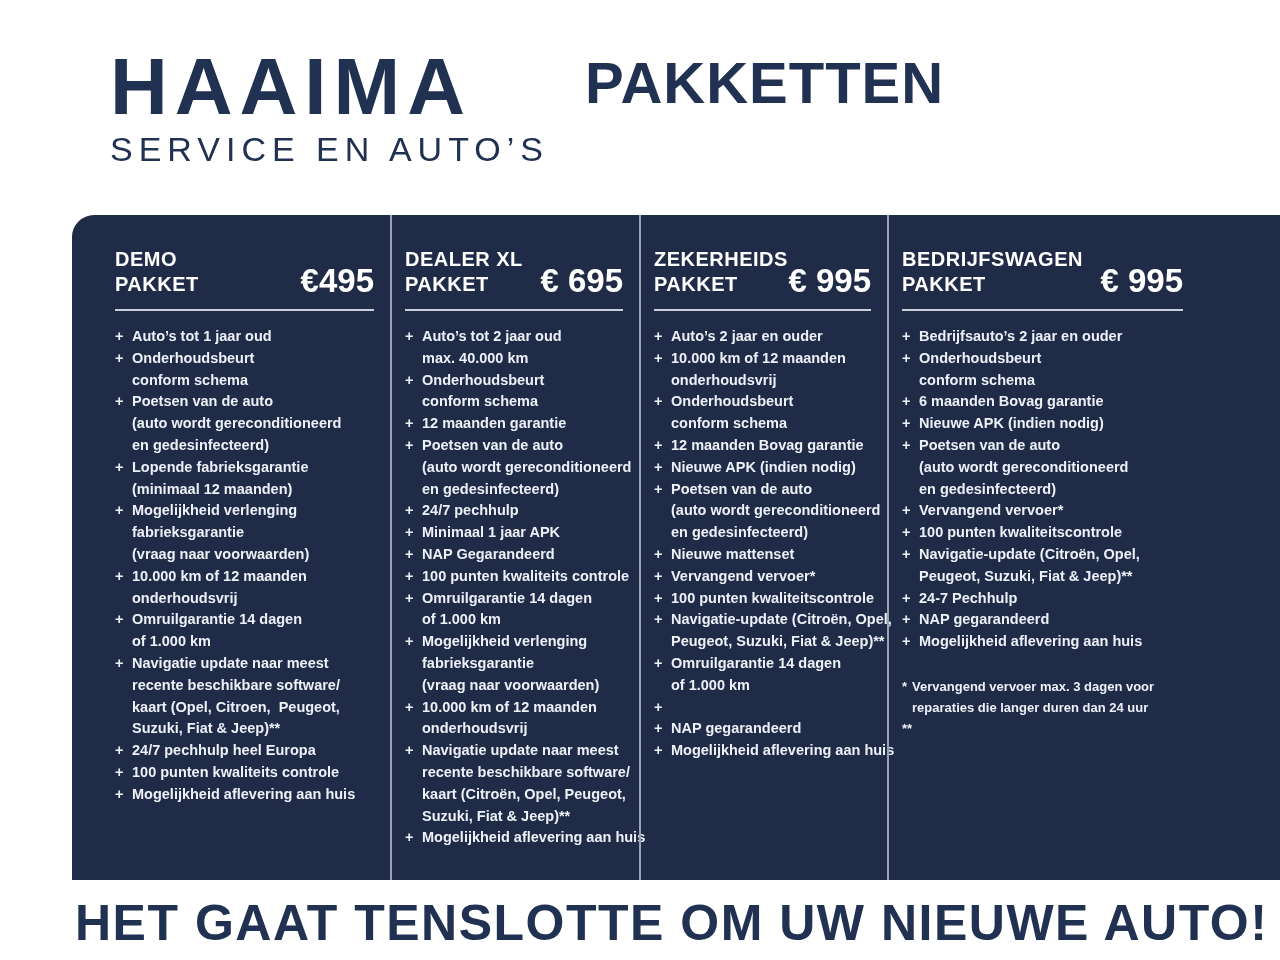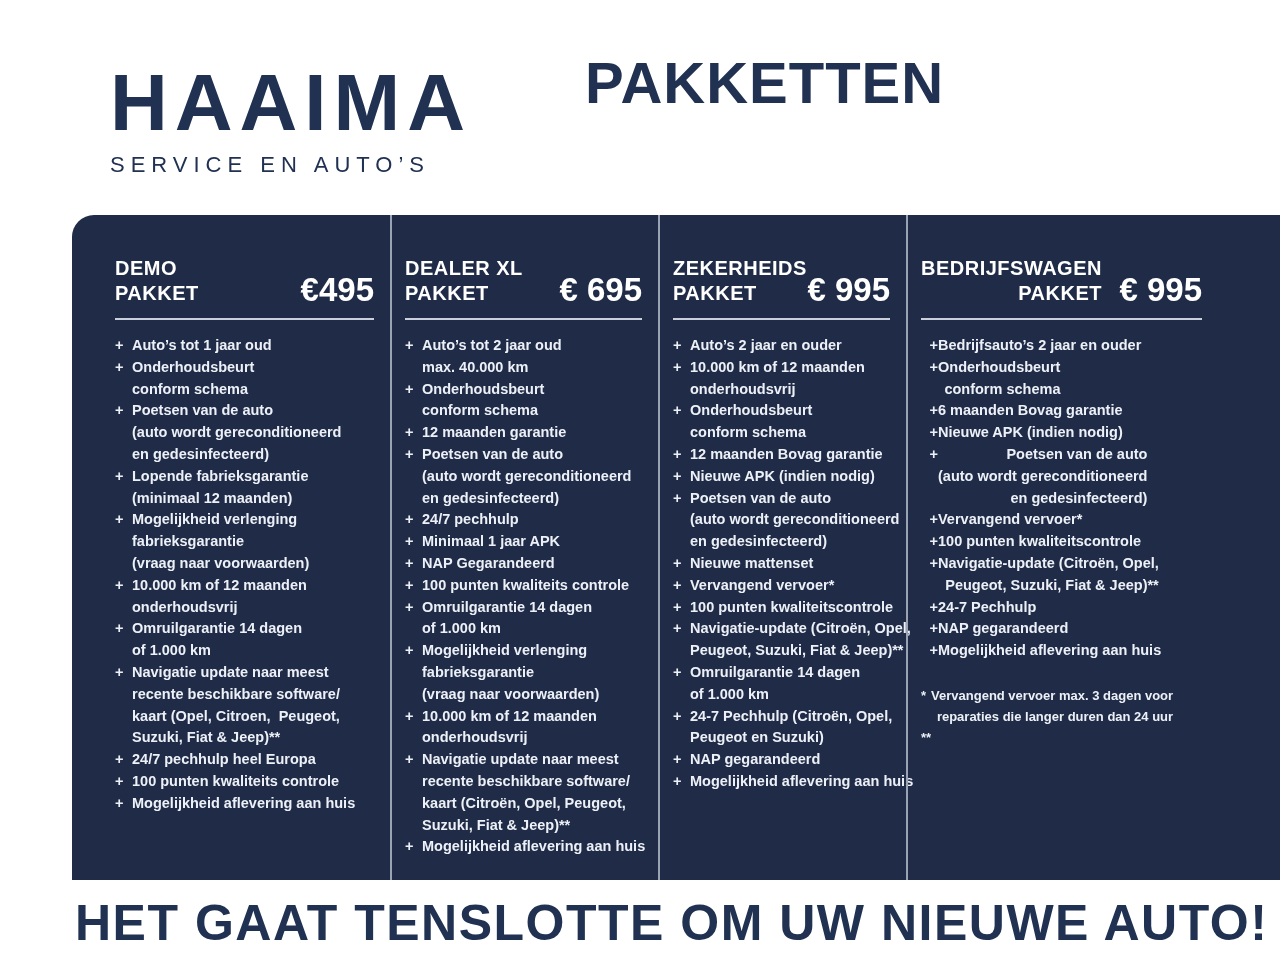--- a/index.html
+++ b/index.html
@@ -12,44 +12,44 @@
   *{margin:0;padding:0;box-sizing:border-box;}
   html,body{width:1280px;height:960px;}
   body{
     background:#ffffff;
     font-family:"Liberation Sans","DejaVu Sans",sans-serif;
     position:relative;
     overflow:hidden;
     color:var(--ink);
   }
   
-  .logo{position:absolute;left:110px;top:44px;margin-top:16px;}
+  .logo{position:absolute;left:110px;top:44px;}
   .logo-title{
     font-size:80px;font-weight:800;letter-spacing:7px;line-height:86px;color:var(--ink);
   }
   .logo-sub{
-    font-size:22px;font-weight:400;letter-spacing:6px;line-height:34px;margin-top:2px;color:var(--ink);
+    font-size:34px;font-weight:400;letter-spacing:6px;line-height:34px;margin-top:2px;color:var(--ink);text-align:right;
   }
   .page-title{position:absolute;left:585px;top:52px;}
   .page-title .t-line{
     font-size:58px;font-weight:800;letter-spacing:1px;line-height:61px;color:var(--ink);
   }
   
   .panel{
     position:absolute;left:72px;top:215px;width:1208px;height:665px;
     background:var(--panel-bg);
     border-radius:22px 0 0 0;
     display:flex;
     overflow:hidden;
   }
-  .col{padding:41px 16px 0 13px;}
+  .col{padding:32px 16px 0 13px;}
   .col-0{width:318px;padding-left:43px;}
-  .col-1{width:268px;border-left:2px solid var(--separator);}
+  .col-1{width:249px;border-left:2px solid var(--separator);}
   .col-2{width:248px;border-left:2px solid var(--separator);}
-  .col-3{width:312px;border-left:2px solid var(--separator);text-align:right;}
+  .col-3{width:312px;border-left:2px solid var(--separator);}
   .pkg-head{display:flex;justify-content:space-between;align-items:flex-end;min-height:50px;}
   .pkg-name div{
     font-size:20px;font-weight:800;letter-spacing:.5px;line-height:25px;color:#ffffff;white-space:pre;
   }
   .pkg-price{font-size:33px;font-weight:800;line-height:32px;color:#ffffff;white-space:pre;}
   .rule{height:2px;background:var(--rule);margin:12px 0 15px;}
   .items{list-style:none;}
   .item{display:flex;color:var(--panel-text);font-size:14.5px;font-weight:700;line-height:21.8px;}
   .plus{flex:0 0 17px;}
   .line{white-space:pre;}
@@ -343,24 +343,20 @@
         </li>
         <li class="item">
           <span class="plus">+</span>
           <span class="item-lines">
             <div class="line">Omruilgarantie 14 dagen</div>
             <div class="line">of 1.000 km</div>
           </span>
         </li>
         <li class="item">
           <span class="plus">+</span>
-          <span class="item-lines">
-            <div class="line">24-7 Pechhulp (Citroën, Opel,</div>
-            <div class="line">Peugeot en Suzuki)</div>
-          </span>
         </li>
         <li class="item">
           <span class="plus">+</span>
           <span class="item-lines">
             <div class="line">NAP gegarandeerd</div>
           </span>
         </li>
         <li class="item">
           <span class="plus">+</span>
           <span class="item-lines">

